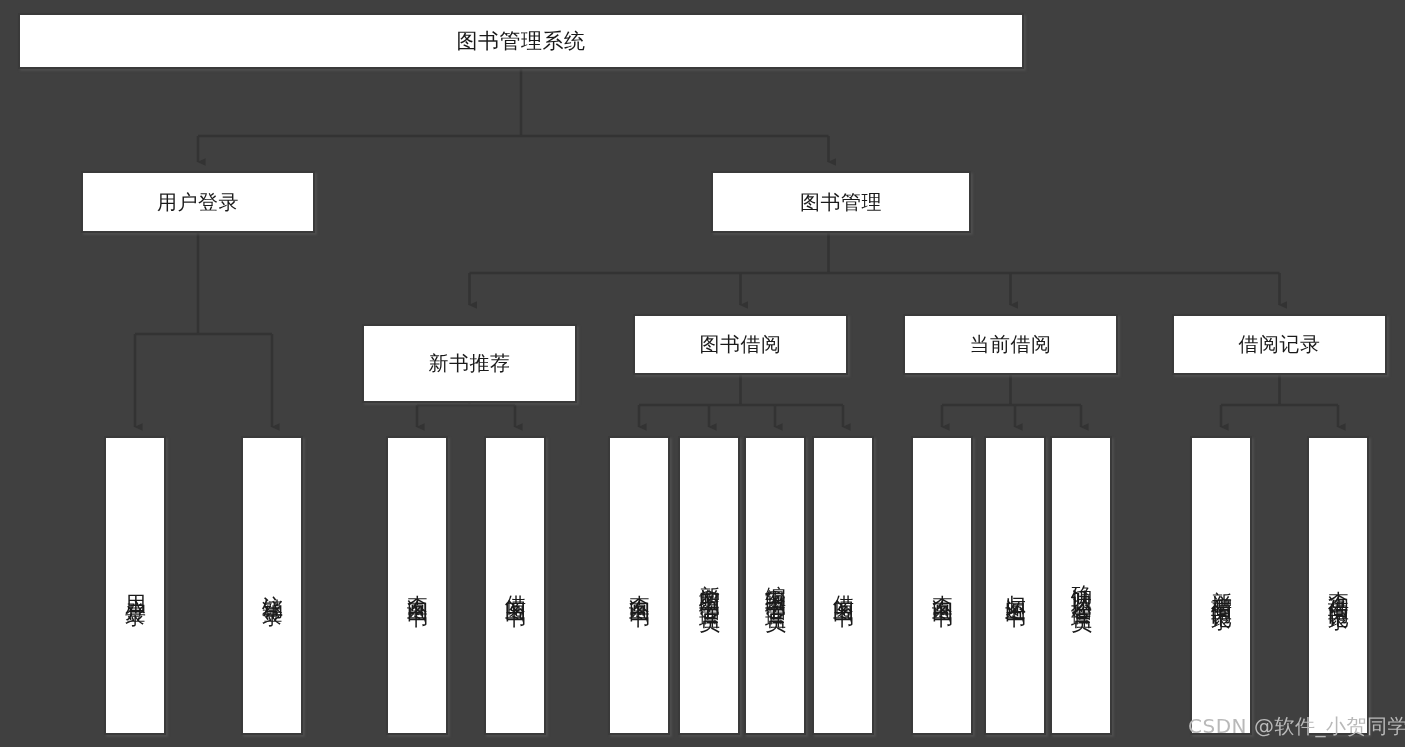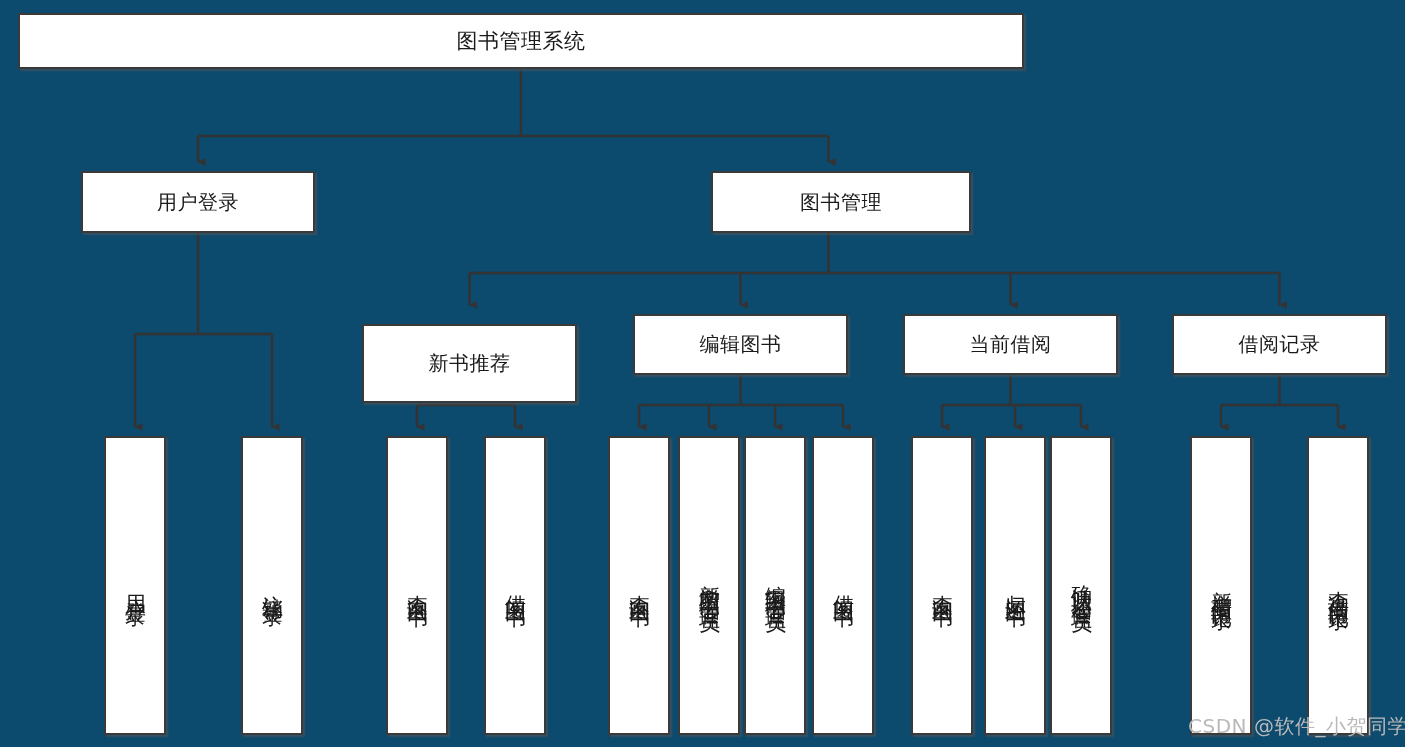--- a/index.html
+++ b/index.html
@@ -8,21 +8,21 @@
     padding: 0;
     background: #ffffff;
   }
   body {
     font-family: "DejaVu Sans", "Liberation Sans", sans-serif;
   }
   #diagram-canvas {
     position: relative;
     width: 1405px;
     height: 747px;
-    background: #0c4a6e;
+    background: #404040;
     overflow: hidden;
   }
   #edge-layer {
     position: absolute;
     left: 0;
     top: 0;
     width: 1405px;
     height: 747px;
     pointer-events: none;
   }
@@ -121,21 +121,21 @@
       <div class="node level-1" style="left: 81px; top: 171px; width: 234px; height: 62px;">
         <span class="node-label">用户登录</span>
       </div>
       <div class="node level-1" style="left: 711px; top: 171px; width: 260px; height: 62px;">
         <span class="node-label">图书管理</span>
       </div>
       <div class="node level-2" style="left: 362px; top: 324px; width: 215px; height: 79px;">
         <span class="node-label">新书推荐</span>
       </div>
       <div class="node level-2" style="left: 633px; top: 314px; width: 215px; height: 61px;">
-        <span class="node-label">编辑图书</span>
+        <span class="node-label">图书借阅</span>
       </div>
       <div class="node level-2" style="left: 903px; top: 314px; width: 215px; height: 61px;">
         <span class="node-label">当前借阅</span>
       </div>
       <div class="node level-2" style="left: 1172px; top: 314px; width: 215px; height: 61px;">
         <span class="node-label">借阅记录</span>
       </div>
       <div class="node level-3 leaf" style="left: 104px; top: 436px; width: 62px; height: 299px;">
         <span class="node-label">用户登录</span>
       </div>

